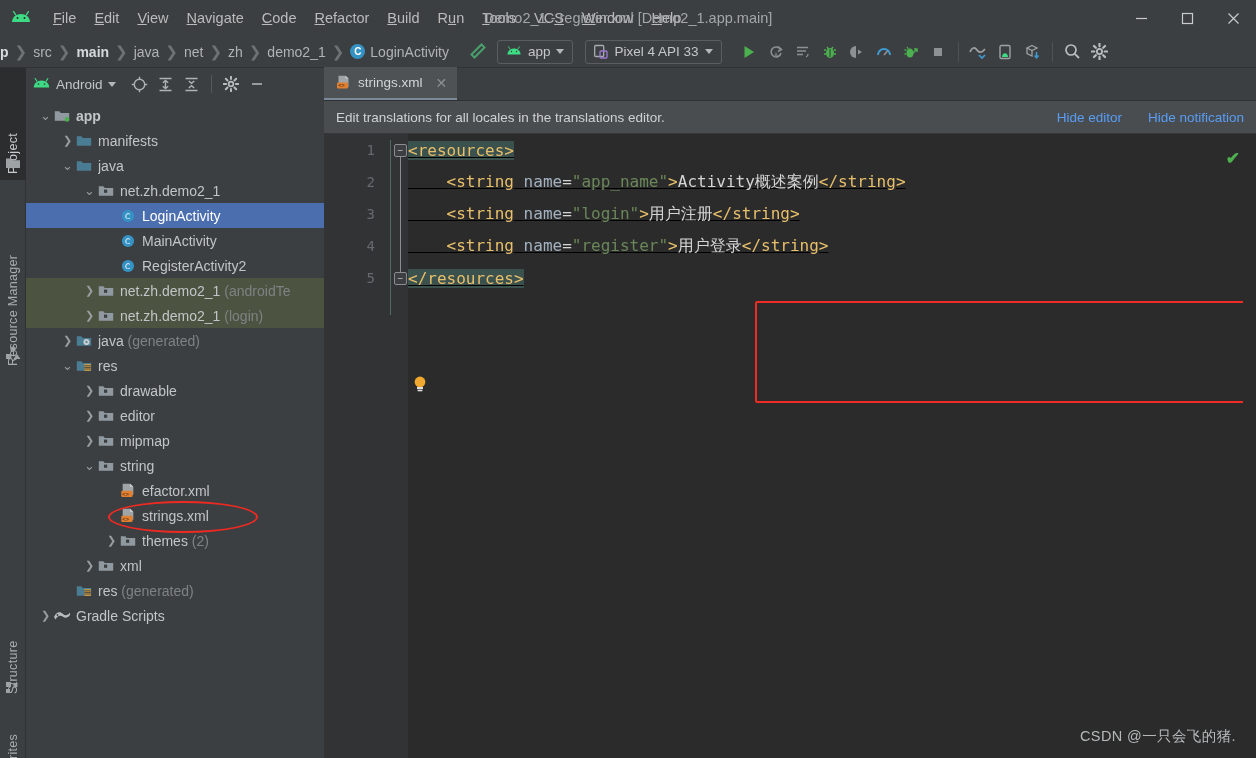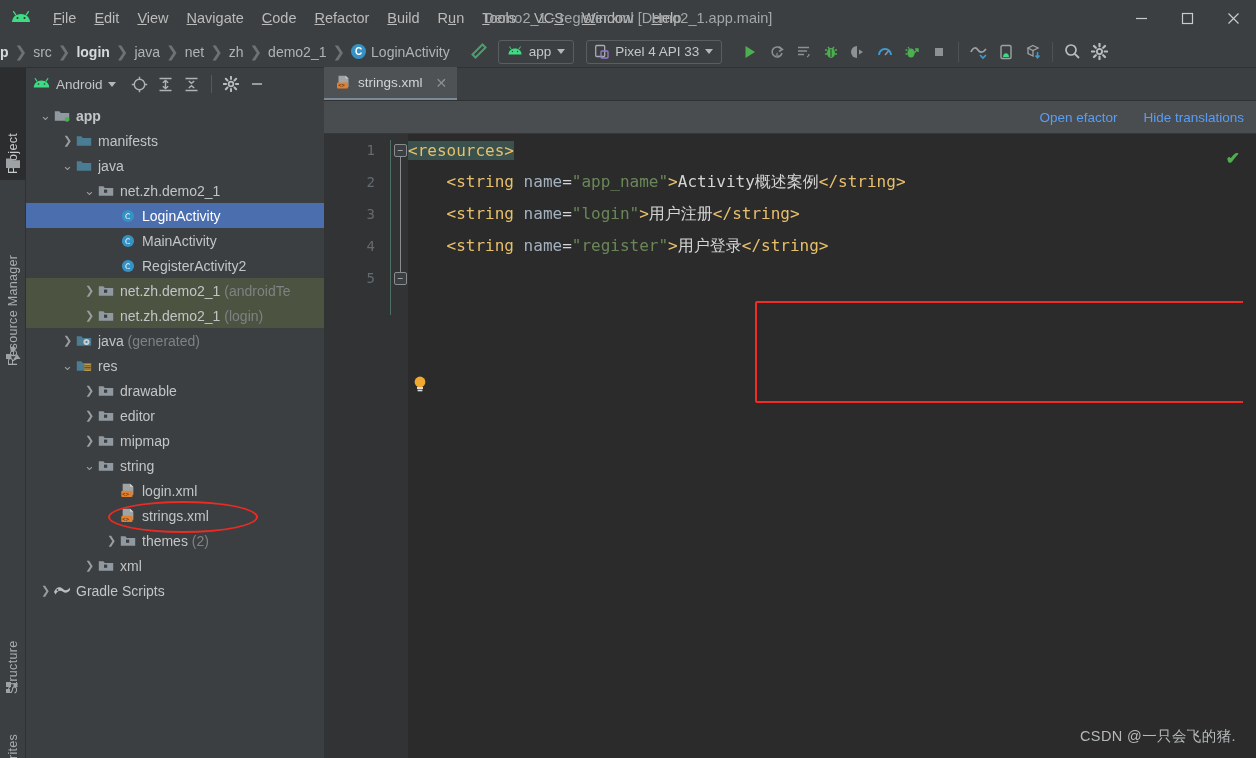--- a/index.html
+++ b/index.html
@@ -178,21 +178,21 @@
     border-radius: 2px;
   }
   .fold-stem {
     position: absolute; left: 14px; width: 1px; background: #8a8d8f;
   }
   .bulb {
     position: absolute; left: 88px; top: 241px; width: 16px; height: 18px;
   }
   .code {
     position: absolute; left: 84px; top: 0; width: 848px; height: 624px;
-    font-family: "DejaVu Sans Mono", monospace; font-size: 16px;
+    font-family: "DejaVu Sans Mono", monospace; font-size: 16px; text-decoration: underline;
   }
   .cline { height: 32px; display: flex; align-items: center; white-space: pre; }
   .hl-brace { background: #3b514d; }
   .tag { color: #e8bf6a; }
   .attr { color: #a3b1bf; }
   .eq { color: #d6d6d6; }
   .val { color: #6a8759; }
   .txt { color: #d4d4d4; }
   .gtsym { color: #e8bf6a; }
 
@@ -263,21 +263,21 @@
       </div>
     </div>
   </div>
 
   <div class="navbar">
     <div class="crumbs">
       <div class="crumb bold first">p</div>
       <span class="crumb-sep">❯</span>
       <div class="crumb">src</div>
       <span class="crumb-sep">❯</span>
-      <div class="crumb bold">login</div>
+      <div class="crumb bold">main</div>
       <span class="crumb-sep">❯</span>
       <div class="crumb">java</div>
       <span class="crumb-sep">❯</span>
       <div class="crumb">net</div>
       <span class="crumb-sep">❯</span>
       <div class="crumb">zh</div>
       <span class="crumb-sep">❯</span>
       <div class="crumb">demo2_1</div>
       <span class="crumb-sep">❯</span>
       <div class="crumb crumb-cls">
@@ -652,21 +652,21 @@
           <span style="width:78px;flex:none"></span>
           <span class="arrow" style=""></span>
           <span class="ico">
             <svg width="16" height="16" viewBox="0 0 15 15">
               <path d="M2.5 0.8 H9.5 L12.5 3.6 V11 H2.5 Z" fill="#9fa4a6"></path>
               <path d="M9.5 0.8 V3.6 H12.5 Z" fill="#cfd3d5"></path>
               <rect x="1.2" y="7.2" width="10.6" height="6" rx="1" fill="#e08030"></rect>
               <text x="2.2" y="12" font-size="5.2" fill="#4a2c10" font-family="DejaVu Sans Mono">&lt;&gt;</text>
             </svg>
           </span>
-          <span class="lbl">login.xml</span>
+          <span class="lbl">efactor.xml</span>
         </div>
         <div class="row">
           <span style="width:78px;flex:none"></span>
           <span class="arrow" style=""></span>
           <span class="ico">
             <svg width="16" height="16" viewBox="0 0 15 15">
               <path d="M2.5 0.8 H9.5 L12.5 3.6 V11 H2.5 Z" fill="#9fa4a6"></path>
               <path d="M9.5 0.8 V3.6 H12.5 Z" fill="#cfd3d5"></path>
               <rect x="1.2" y="7.2" width="10.6" height="6" rx="1" fill="#e08030"></rect>
               <text x="2.2" y="12" font-size="5.2" fill="#4a2c10" font-family="DejaVu Sans Mono">&lt;&gt;</text>
@@ -688,20 +688,32 @@
         <div class="row">
           <span style="width:56px;flex:none"></span>
           <span class="arrow" style="">❯</span>
           <span class="ico">
             <svg width="16" height="14" viewBox="0 0 16 14">
               <path d="M0.8 2.2 h4.6 l1.3 1.7 H15.2 V11.8 H0.8 Z" fill="#9099a0"></path>
               <rect x="6" y="5.6" width="3.2" height="3.2" fill="#3c3f41"></rect>
             </svg>
           </span>
           <span class="lbl">xml</span>
+        </div>
+        <div class="row">
+          <span style="width:34px;flex:none"></span>
+          <span class="arrow" style=""></span>
+          <span class="ico">
+            <svg width="16" height="14" viewBox="0 0 16 14">
+              <path d="M0.8 2.2 h4.6 l1.3 1.7 H15.2 V11.8 H0.8 Z" fill="#4a7c93"></path>
+              <rect x="8.4" y="5.2" width="6.4" height="6.6" fill="#e0a33a"></rect>
+              <path d="M8.4 6.8 H14.8 M8.4 8.4 H14.8 M8.4 10 H14.8" stroke="#3c3f41" stroke-width="0.9"></path>
+            </svg>
+          </span>
+          <span class="lbl">res<span class="muted"> (generated)</span></span>
         </div>
         <div class="row">
           <span style="width:12px;flex:none"></span>
           <span class="arrow" style="">❯</span>
           <span class="ico">
             <svg width="18" height="14" viewBox="0 0 18 14">
               <path d="M1 8 C3 3 7 2 10 5 C12 7 15 6.5 17 3.5 L17 6 C15 9 12 9.5 10 7.8 C7.5 5.6 4 6.6 2.6 10.5 Z" fill="#b9bdbf"></path>
               <circle cx="4.5" cy="6" r="0.9" fill="#3c3f41"></circle>
             </svg>
           </span>
@@ -719,23 +731,24 @@
           <path d="M9.5 0.8 V3.6 H12.5 Z" fill="#c8ccce"></path>
           <rect x="1" y="7.5" width="11" height="6" rx="1" fill="#e08030"></rect>
           <text x="2.2" y="12.3" font-size="5.4" fill="#3b2a14" font-family="DejaVu Sans Mono">&lt;&gt;</text>
         </svg>
         <span>strings.xml</span>
         <span class="tab-close">✕</span>
       </div>
     </div>
 
     <div class="notif">
+      <span>Edit translations for all locales in the translations editor.</span>
       <span class="notif-links">
-        <span class="notif-link">Open efactor</span>
-        <span class="notif-link">Hide translations</span>
+        <span class="notif-link">Hide editor</span>
+        <span class="notif-link">Hide notification</span>
       </span>
     </div>
 
     <div class="code-wrap">
       <div class="gutter" id="gutter">
           <div class="gutter-line">1</div>
           <div class="gutter-line">2</div>
           <div class="gutter-line">3</div>
           <div class="gutter-line">4</div>
           <div class="gutter-line">5</div>
@@ -751,20 +764,21 @@
           <circle cx="8" cy="7" r="5.4" fill="#f0a830"></circle>
           <rect x="5" y="12" width="6" height="2" fill="#dcdcdc"></rect>
           <rect x="5.6" y="14.6" width="4.8" height="1.7" fill="#dcdcdc"></rect>
         </svg>
       </div>
       <div class="code" id="code">
           <div class="cline"><span class="hl-brace"><span class="tag">&lt;resources&gt;</span></span></div>
           <div class="cline"><span><span>    </span><span class="tag">&lt;string</span><span> </span><span class="attr">name</span><span class="eq">=</span><span class="val">"app_name"</span><span class="gtsym">&gt;</span><span class="txt">Activity概述案例</span><span class="tag">&lt;/string&gt;</span></span></div>
           <div class="cline"><span><span>    </span><span class="tag">&lt;string</span><span> </span><span class="attr">name</span><span class="eq">=</span><span class="val">"login"</span><span class="gtsym">&gt;</span><span class="txt">用户注册</span><span class="tag">&lt;/string&gt;</span></span></div>
           <div class="cline"><span><span>    </span><span class="tag">&lt;string</span><span> </span><span class="attr">name</span><span class="eq">=</span><span class="val">"register"</span><span class="gtsym">&gt;</span><span class="txt">用户登录</span><span class="tag">&lt;/string&gt;</span></span></div>
+          <div class="cline"><span class="hl-brace"><span class="tag">&lt;/resources&gt;</span></span></div>
         </div>
       <div class="check-ok">✔</div>
       <div class="redbox"></div>
       <div class="scroll-right"></div>
     </div>
 
     <div class="watermark">CSDN @一只会飞的猪.</div>
   </div>
 
   <div class="redcircle"></div>

